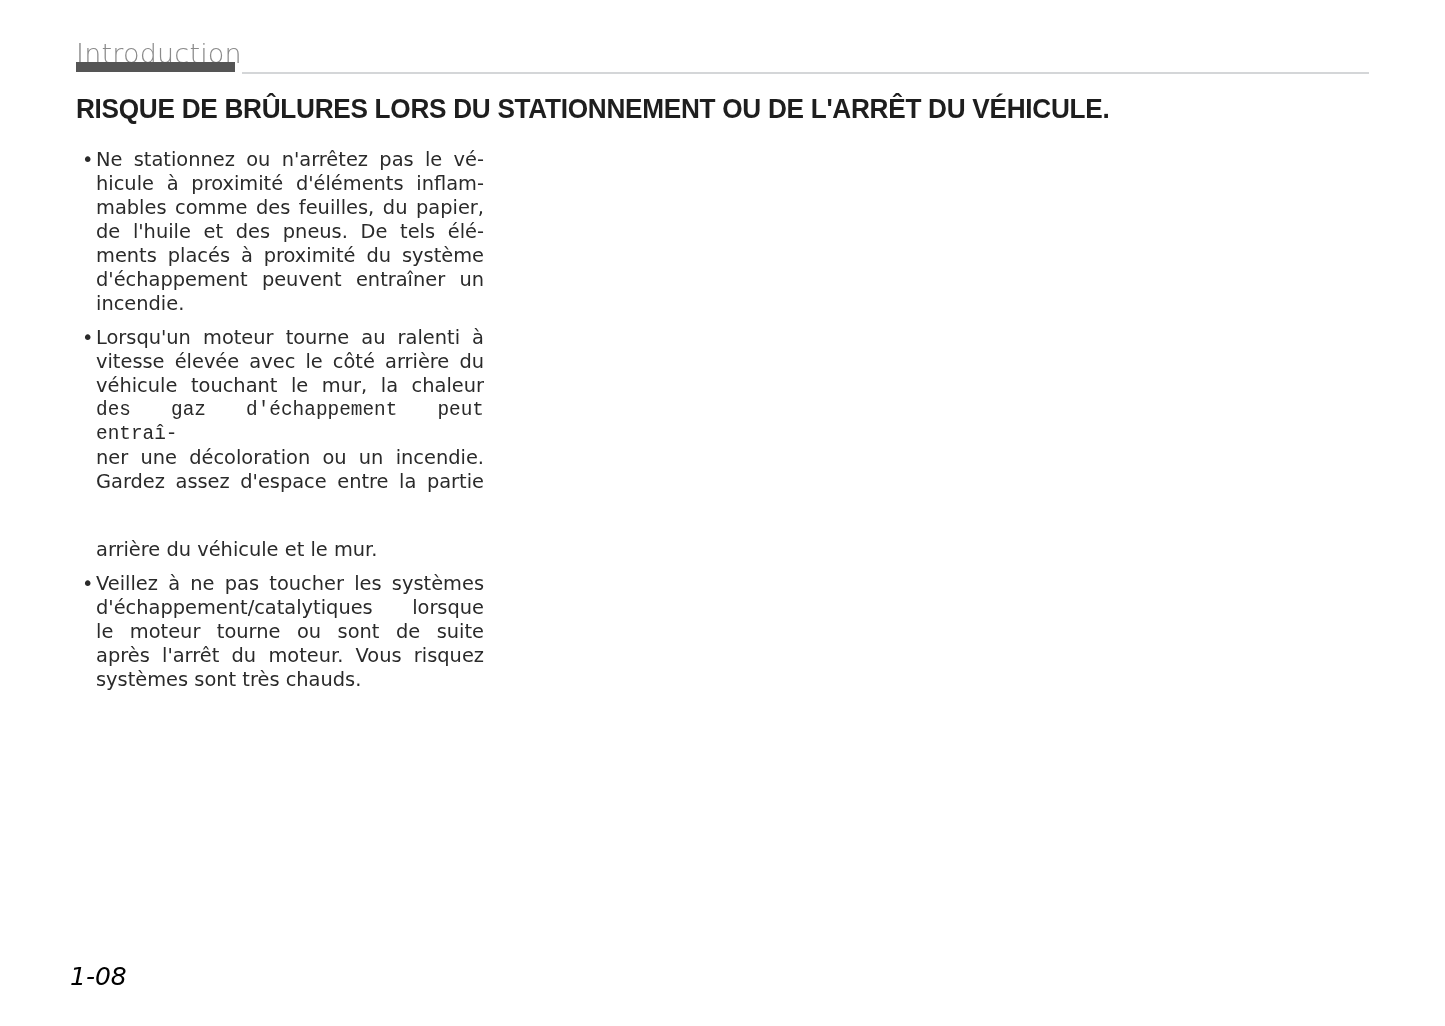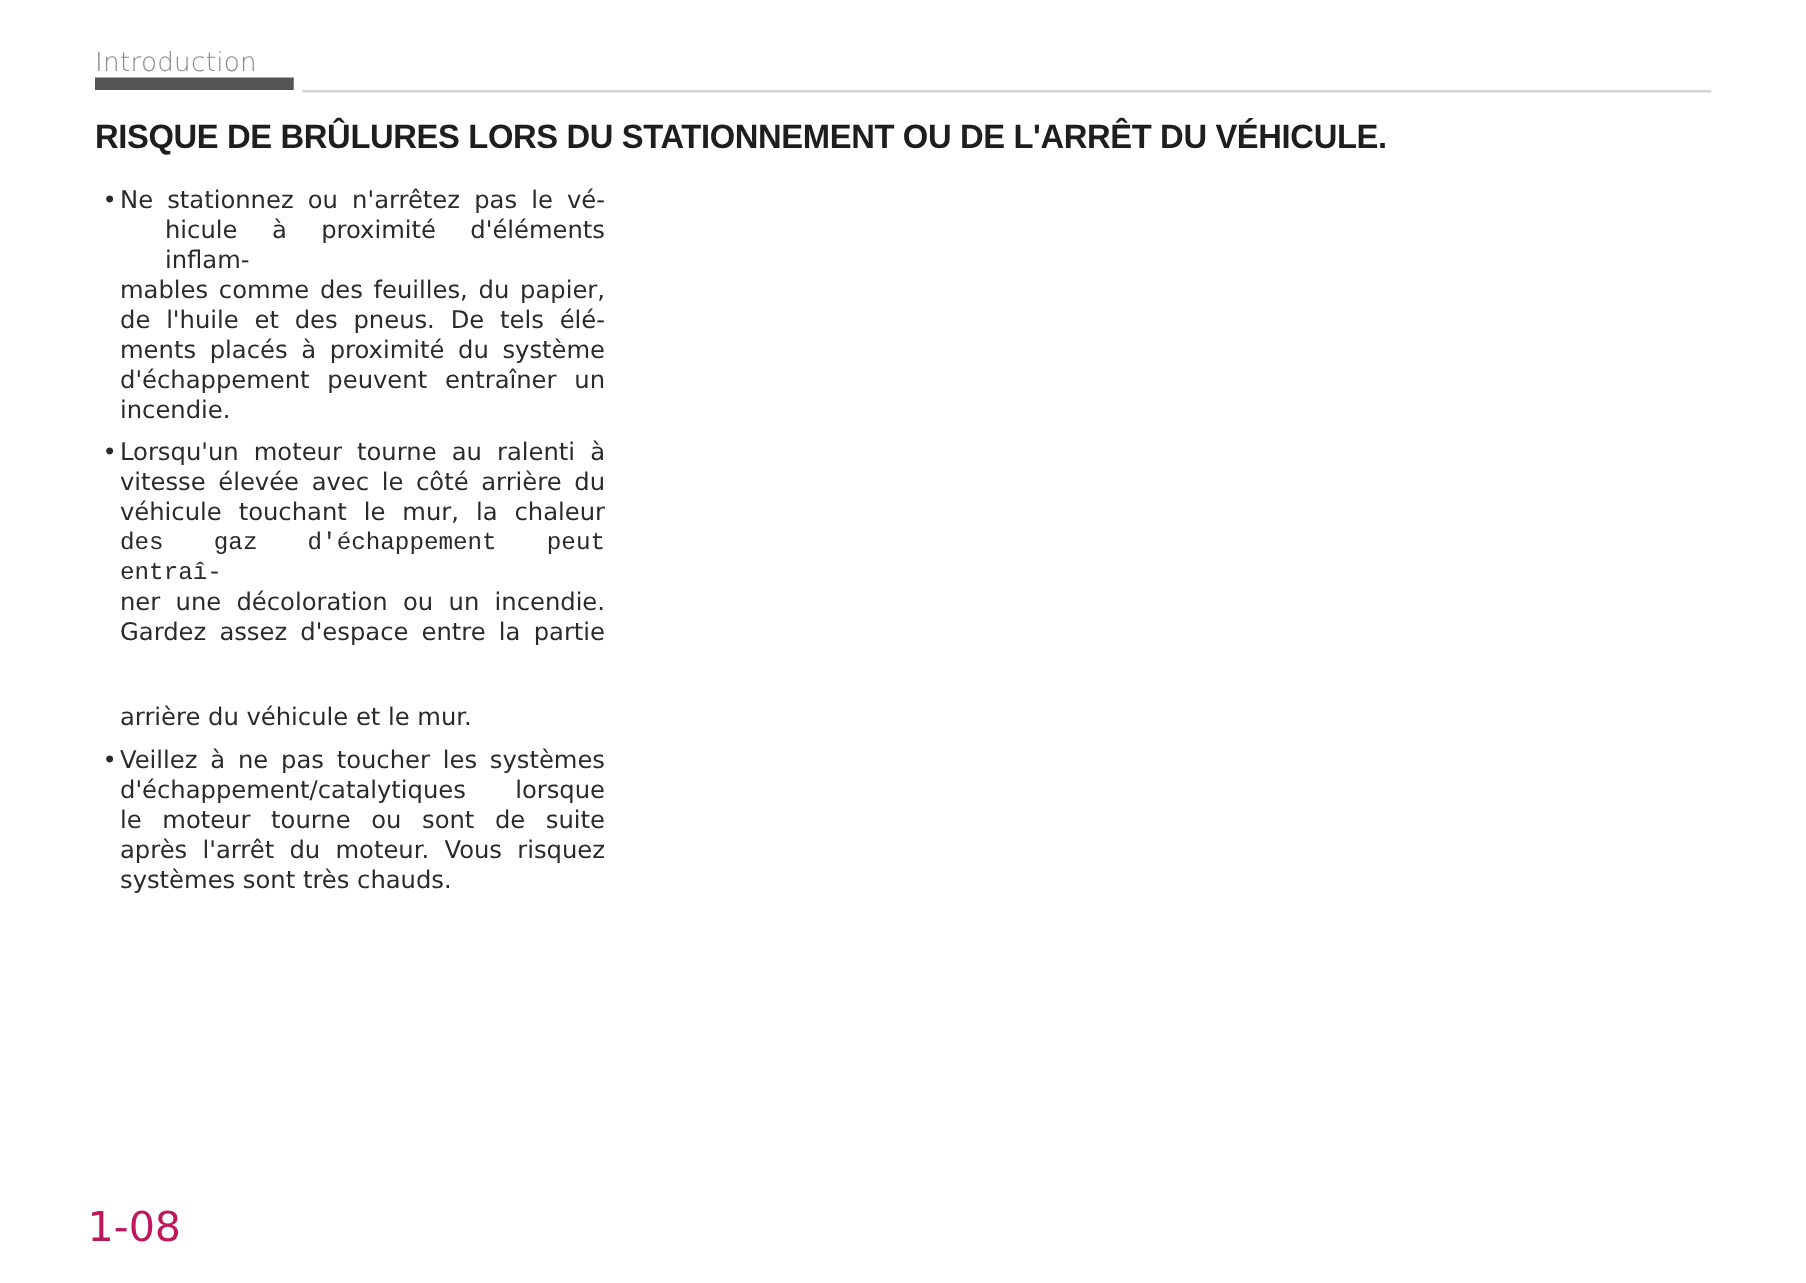--- a/index.html
+++ b/index.html
@@ -1,45 +1,45 @@
 <!DOCTYPE html>
 <html><head>
   <meta charset="utf-8">
   <style>
     html, body { margin: 0; padding: 0; background: #ffffff; }
     body { width: 1445px; height: 1026px; position: relative; overflow: hidden;
            font-family: "DejaVu Sans", sans-serif; color: #222; }
-    .section-label { position: absolute; left: 76px; top: 38px; font-size: 21px;
+    .section-label { position: absolute; left: 76px; top: 38px; font-size: 27px;
            color: #8a8a8a; letter-spacing: 0.2px; font-family: "DejaVu Sans", sans-serif; font-weight: 300; }
     .tab-bar { position: absolute; left: 76px; top: 62px; width: 159px; height: 10px; background: #555555; }
     .rule { position: absolute; left: 242px; top: 72px; width: 1127px; height: 2px; background: #d4d6d8; }
     .title { position: absolute; left: 76px; top: 94px; font-size: 27px; font-weight: bold;
            color: #1e1e1e; font-family: "Liberation Sans", sans-serif; letter-spacing: -0.3px; white-space: nowrap; transform: scaleX(0.97); transform-origin: left; }
     .content { position: absolute; left: 80px; top: 148px; width: 404px; }
     .bullet { position: relative; padding-left: 16px; font-size: 19.4px; line-height: 24px;
            color: #2a2a2a; text-align: justify; margin-bottom: 10px; font-family: "DejaVu Sans", sans-serif; }
     .bullet .dot { position: absolute; left: 2px; top: 0; }
     .bullet .line { display: block; text-align: justify; text-align-last: justify; white-space: nowrap; }
     .bullet .line.last { text-align-last: left; }
-    .page-num { position: absolute; left: 70px; top: 962px; font-size: 33px; color: #be185d; font-family: "DejaVu Sans", sans-serif; }
+    .page-num { position: absolute; left: 70px; top: 962px; font-size: 25px; color: #000000; font-family: "DejaVu Sans", sans-serif; font-style: italic; }
   </style>
 </head>
 <body>
 
 <div class="section-label">Introduction</div>
 <div class="tab-bar"></div>
 <div class="rule"></div>
 
 <h1 class="title" style="margin:0;">RISQUE DE BRÛLURES LORS DU STATIONNEMENT OU DE L'ARRÊT DU VÉHICULE.</h1>
 
 <div class="content">
   <div class="bullet">
     <span class="dot">•</span>
     <span class="line" style="white-space: normal;">Ne stationnez ou n'arrêtez pas le vé-</span>
-    <span class="line" style="white-space: normal; margin-left: 36px;">hicule à proximité d'éléments inflam-</span>
+    <span class="line" style="white-space: normal;">hicule à proximité d'éléments inflam-</span>
     <span class="line" style="white-space: normal;">mables comme des feuilles, du papier,</span>
     <span class="line" style="white-space: normal;">de l'huile et des pneus. De tels élé-</span>
     <span class="line" style="white-space: normal;">ments placés à proximité du système</span>
     <span class="line" style="white-space: normal;">d'échappement peuvent entraîner un</span>
     <span class="line last" style="white-space: normal;">incendie.</span>
   </div>
   <div class="bullet">
     <span class="dot">•</span>
     <span class="line" style="white-space: normal;">Lorsqu'un moteur tourne au ralenti à</span>
     <span class="line" style="white-space: normal;">vitesse élevée avec le côté arrière du</span>

